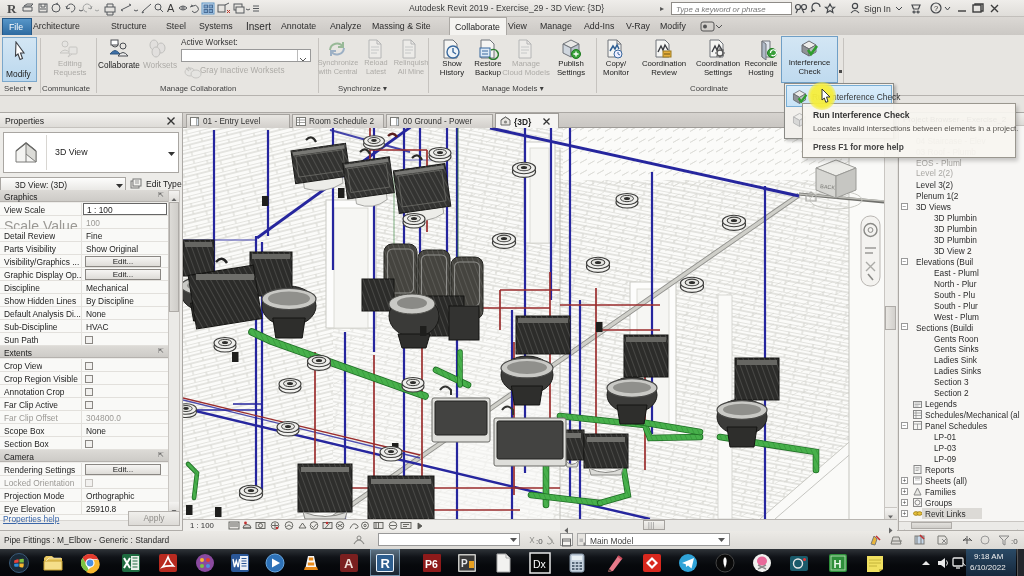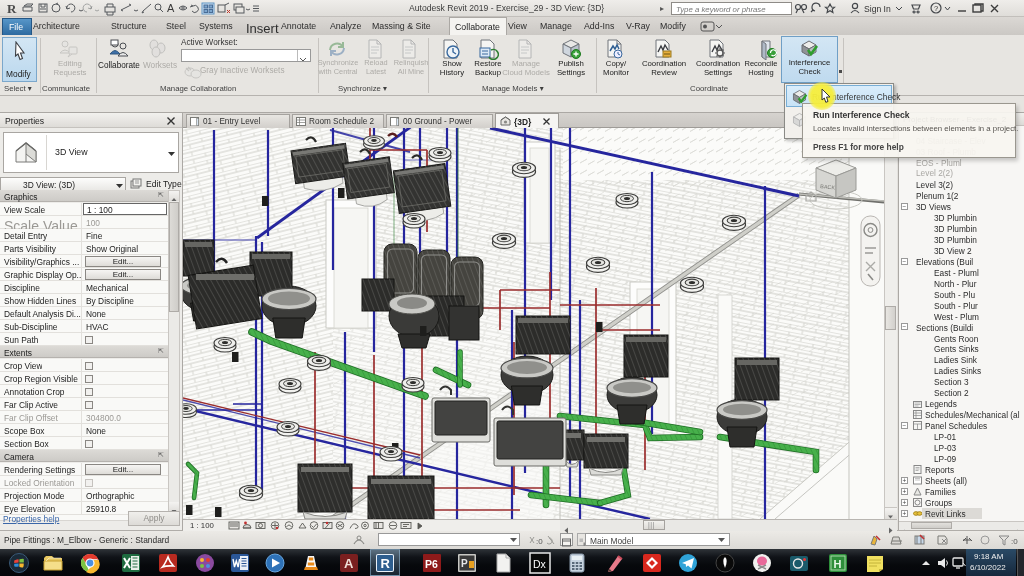--- a/index.html
+++ b/index.html
@@ -90,21 +90,21 @@
  <div class="a" style="left:2px;top:1px;width:30px;height:17px;background:linear-gradient(#5796C8,#2D6AA0);border:1px solid #245685;border-bottom:none">
   <div class="a tx" style="left:6px;top:3px;font-size:8.8px;color:#fff">File</div>
  </div>
  <div class="a" style="left:449px;top:0px;width:58px;height:18px;background:#F4F3F0;border:1px solid #ABA8A4;border-bottom:none">
   <div class="a tx" style="left:5px;top:4px;font-size:8.8px;color:#222">Collaborate</div>
  </div>
 <div class="a tx" style="left:33px;top:4px;font-size:8.8px;color:#2d2d2d">Architecture</div>
 <div class="a tx" style="left:111px;top:4px;font-size:8.8px;color:#2d2d2d">Structure</div>
 <div class="a tx" style="left:166px;top:4px;font-size:8.8px;color:#2d2d2d">Steel</div>
 <div class="a tx" style="left:199px;top:4px;font-size:8.8px;color:#2d2d2d">Systems</div>
-<div class="a tx" style="left:246px;top:4px;font-size:13px;color:#2d2d2d">Insert</div>
+<div class="a tx" style="left:246px;top:4px;font-size:10px;color:#2d2d2d">Insert</div>
 <div class="a tx" style="left:281px;top:4px;font-size:8.8px;color:#2d2d2d">Annotate</div>
 <div class="a tx" style="left:330px;top:4px;font-size:8.8px;color:#2d2d2d">Analyze</div>
 <div class="a tx" style="left:372px;top:4px;font-size:8.8px;color:#2d2d2d">Massing &amp; Site</div>
 <div class="a tx" style="left:508px;top:4px;font-size:8.8px;color:#2d2d2d">View</div>
 <div class="a tx" style="left:540px;top:4px;font-size:8.8px;color:#2d2d2d">Manage</div>
 <div class="a tx" style="left:584px;top:4px;font-size:8.8px;color:#2d2d2d">Add-Ins</div>
 <div class="a tx" style="left:626px;top:4px;font-size:8.8px;color:#2d2d2d">V-Ray</div>
 <div class="a tx" style="left:660px;top:4px;font-size:8.8px;color:#2d2d2d">Modify</div>
 
  <svg class="a" style="left:700px;top:4px" width="22" height="11" viewBox="0 0 22 11">
@@ -272,21 +272,21 @@
   <path d="M5 14 L15 6 L25 14 L25 25 L5 25 Z" fill="#F4F4F2" stroke="#7a7a78"></path>
   <path d="M15 6 L25 14 L25 25 L15 17 Z" fill="#DCDCD8" stroke="#7a7a78"></path>
   <path d="M15 17 L15 25" stroke="#7a7a78"></path>
   <path d="M5 14 L15 6 L25 14" fill="none" stroke="#6a6a68" stroke-width="1.4"></path>
 </svg>
 <div class="a tx" style="left:55px;top:147px;font-size:8.8px;color:#222">3D View</div>
 <svg class="a" style="left:167px;top:150px" width="9" height="8" viewBox="0 0 9 8">
     <path d="M1 2 l3.5 4 L8 2 z" fill="#333"></path>
   </svg>
 <div class="a" style="left:0px;top:177px;width:126px;height:14px;background:linear-gradient(#FDFDFC,#E9E8E5);border:1px solid #A9A6A2"></div>
-<div class="a tx" style="left:23px;top:180px;font-size:8.4px;color:#222">3D View: (3D)</div>
+<div class="a tx" style="left:15px;top:180px;font-size:8.4px;color:#222">3D View: (3D)</div>
 <svg class="a" style="left:115px;top:182px" width="9" height="8" viewBox="0 0 9 8">
     <path d="M1 2 l3.5 4 L8 2 z" fill="#333"></path>
   </svg>
 <svg class="a" style="left:130px;top:178px" width="13" height="12" viewBox="0 0 13 12">
     <rect x="1" y="3" width="8" height="7" fill="#e8e6e2" stroke="#777"></rect>
     <rect x="3" y="1" width="8" height="7" fill="#f2f1ee" stroke="#777"></rect>
     <path d="M5 3 h4 M5 5 h4" stroke="#999"></path>
   </svg>
 <div class="a tx" style="left:146px;top:179px;font-size:8.6px;color:#222">Edit Type</div>
 <div class="a" style="left:0;top:190px;width:168px;height:12px;background:linear-gradient(#DCDAD6,#CDCBC7);border-bottom:1px solid #B5B2AE"></div>
@@ -295,21 +295,21 @@
 <div class="a" style="left:0;top:203px;width:168px;height:13px;background:#F9F9F7;border-bottom:1px solid #E2E0DC"></div>
 <div class="a tx" style="left:4px;top:205px;font-size:8.4px;color:#222;max-width:78px;overflow:hidden">View Scale</div>
 <div class="a" style="left:81px;top:203px;width:1px;height:13px;background:#E2E0DC"></div>
 <div class="a" style="left:83px;top:203px;width:84px;height:12px;background:#fff;border:1px solid #666"></div>
 <div class="a tx" style="left:87px;top:204.5px;font-size:8.4px;color:#222">1 : 100</div>
 <div class="a" style="left:0;top:216px;width:168px;height:13px;background:#F9F9F7;border-bottom:1px solid #E2E0DC"></div>
 <div class="a tx" style="left:4px;top:218px;font-size:14px;color:#9B9995;max-width:78px;overflow:hidden">Scale Value&nbsp;&nbsp;&nbsp;1:</div>
 <div class="a" style="left:81px;top:216px;width:1px;height:13px;background:#E2E0DC"></div>
 <div class="a tx" style="left:86px;top:218px;font-size:8.4px;color:#9B9995">100</div>
 <div class="a" style="left:0;top:229px;width:168px;height:13px;background:#F9F9F7;border-bottom:1px solid #E2E0DC"></div>
-<div class="a tx" style="left:4px;top:231px;font-size:8.4px;color:#222;max-width:78px;overflow:hidden">Detail Entry</div>
+<div class="a tx" style="left:4px;top:231px;font-size:8.4px;color:#222;max-width:78px;overflow:hidden">Detail Review</div>
 <div class="a" style="left:81px;top:229px;width:1px;height:13px;background:#E2E0DC"></div>
 <div class="a tx" style="left:86px;top:231px;font-size:8.4px;color:#222">Fine</div>
 <div class="a" style="left:0;top:242px;width:168px;height:13px;background:#F9F9F7;border-bottom:1px solid #E2E0DC"></div>
 <div class="a tx" style="left:4px;top:244px;font-size:8.4px;color:#222;max-width:78px;overflow:hidden">Parts Visibility</div>
 <div class="a" style="left:81px;top:242px;width:1px;height:13px;background:#E2E0DC"></div>
 <div class="a tx" style="left:86px;top:244px;font-size:8.4px;color:#222">Show Original</div>
 <div class="a" style="left:0;top:255px;width:168px;height:13px;background:#F9F9F7;border-bottom:1px solid #E2E0DC"></div>
 <div class="a tx" style="left:4px;top:257px;font-size:8.4px;color:#222;max-width:78px;overflow:hidden">Visibility/Graphics ...</div>
 <div class="a" style="left:81px;top:255px;width:1px;height:13px;background:#E2E0DC"></div>
 <div class="a" style="left:85px;top:256px;width:76px;height:10.5px;background:linear-gradient(#F6F5F3,#DEDCD8);border:1px solid #8a8783;text-align:center;font-size:8px;color:#222;line-height:9px">Edit...</div>

